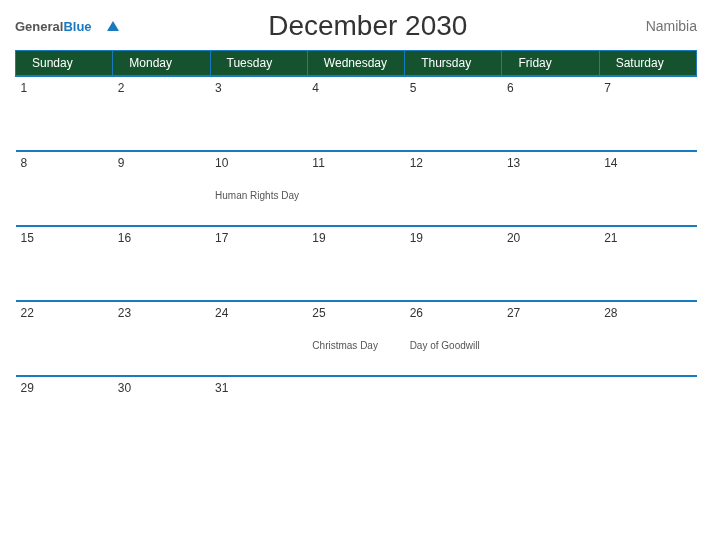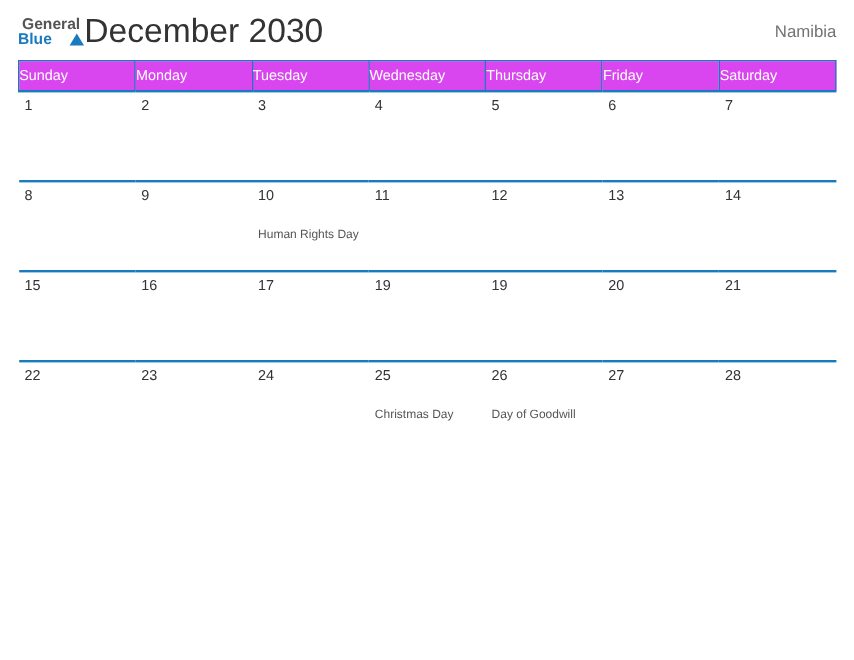--- a/index.html
+++ b/index.html
@@ -17,22 +17,21 @@
       background: #fff;
     }
     .header {
       display: flex;
       align-items: center;
       justify-content: space-between;
       margin-bottom: 8px;
     }
     .logo {
       display: flex;
-      flex-direction: column;
-      align-items: center;
+      align-items: flex-end;
       line-height: 1;
     }
     .logo-general {
       font-size: 13px;
       font-weight: bold;
       color: #555;
     }
     .logo-blue {
       font-size: 13px;
       font-weight: bold;
@@ -50,39 +49,39 @@
     }
     .logo-line {
       display: flex;
       align-items: center;
       gap: 13px;
     }
     .month-title {
       font-size: 28px;
       font-weight: normal;
       color: #333;
-      text-align: left;
+      text-align: center;
       flex: 1;
     }
     .country {
       font-size: 14px;
       color: #737373;
       text-align: right;
       min-width: 80px;
     }
     .calendar-grid {
       width: 100%;
       border-collapse: collapse;
     }
     .calendar-grid th {
-      background: #d946ef;
+      background: #14532d;
       color: #fff;
       font-size: 12px;
       font-weight: normal;
-      padding: 5px 0;
+      padding: 5px 16px;
       text-align: left;
       border: 1px solid #1a7abf;
     }
     .calendar-grid td {
       vertical-align: top;
       border: none;
       border-top: 2px solid #1a7abf;
       padding: 4px 5px;
       height: 75px;
       width: calc(100% / 7);
@@ -224,15 +223,30 @@
             <span class="day-number">26</span>
             <span class="holiday-name">Day of Goodwill</span>
           </td>
           <td>
             <span class="day-number">27</span>
           </td>
           <td>
             <span class="day-number">28</span>
           </td>
         </tr>
+        <tr>
+          <td>
+            <span class="day-number">29</span>
+          </td>
+          <td>
+            <span class="day-number">30</span>
+          </td>
+          <td>
+            <span class="day-number">31</span>
+          </td>
+          <td class="empty-cell"></td>
+          <td class="empty-cell"></td>
+          <td class="empty-cell"></td>
+          <td class="empty-cell"></td>
+        </tr>
       </tbody>
   </table>
 </div>
 
 </body></html>

